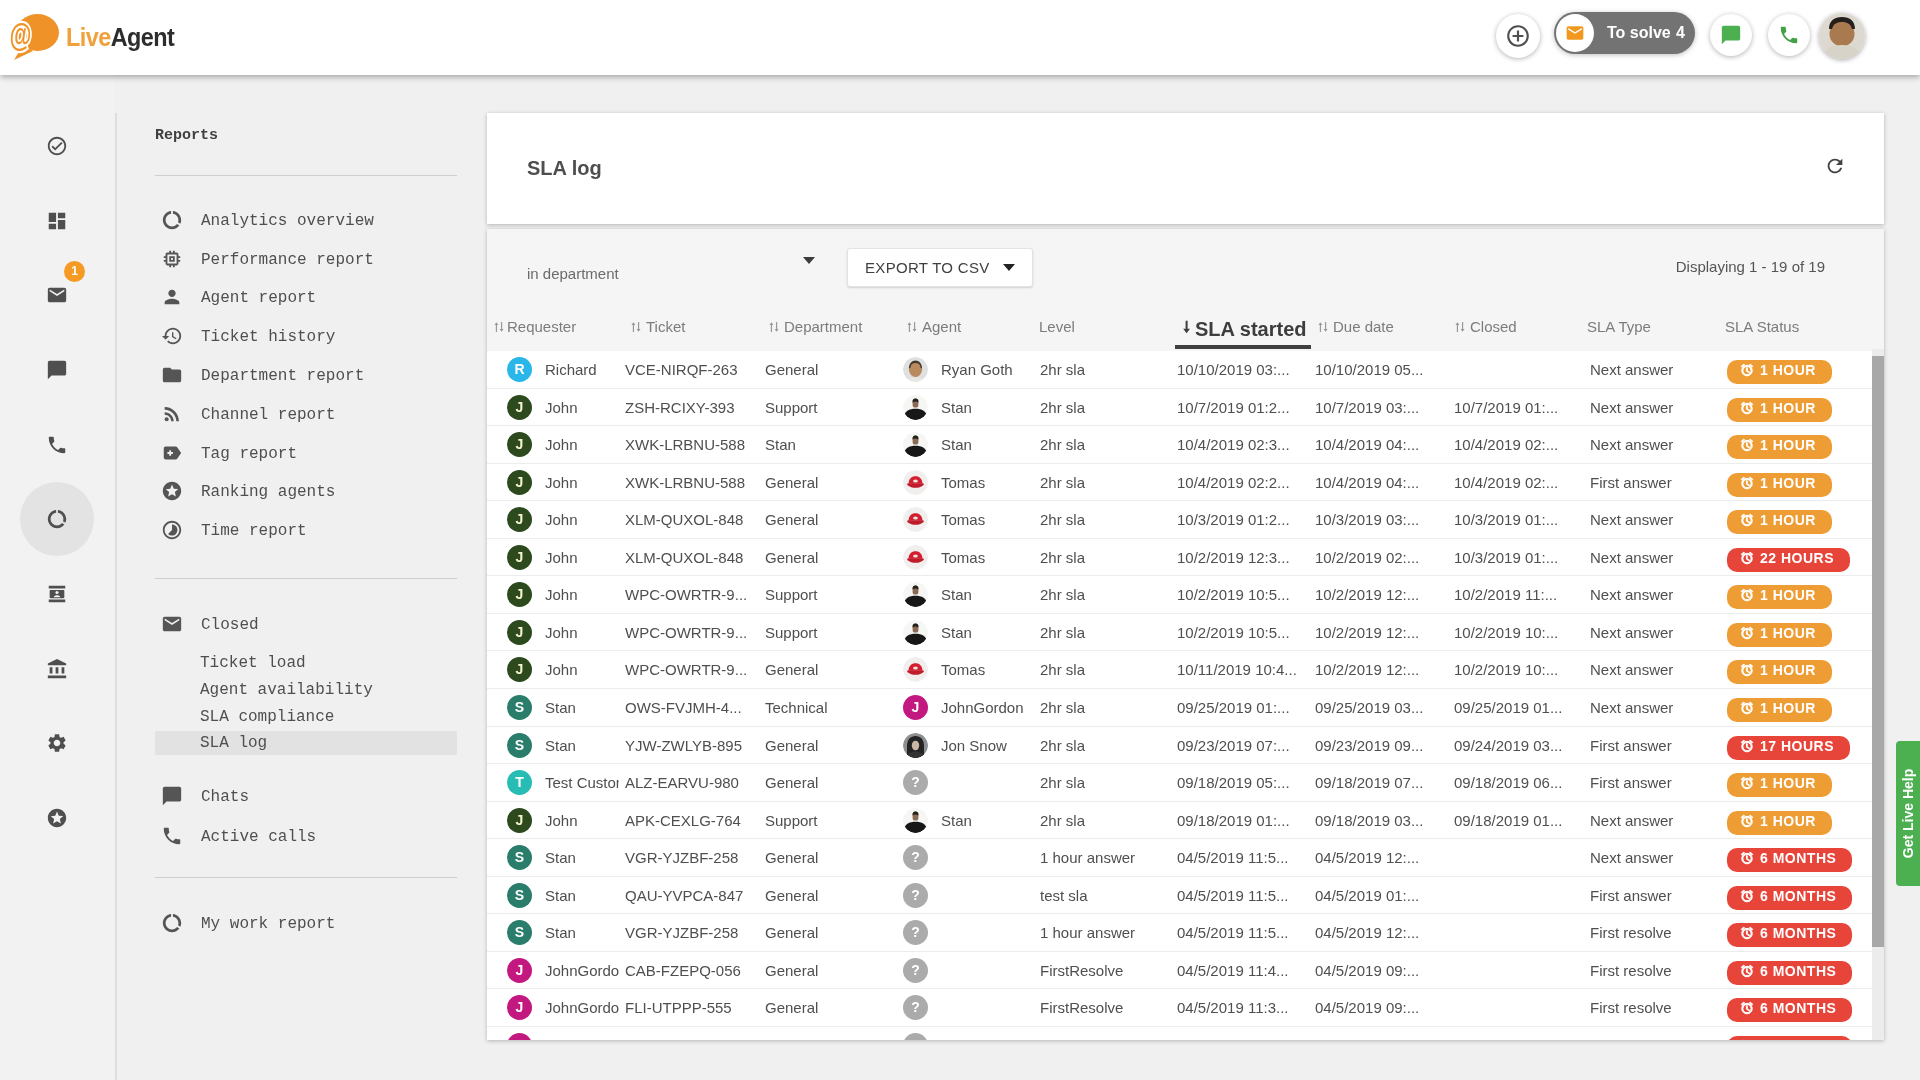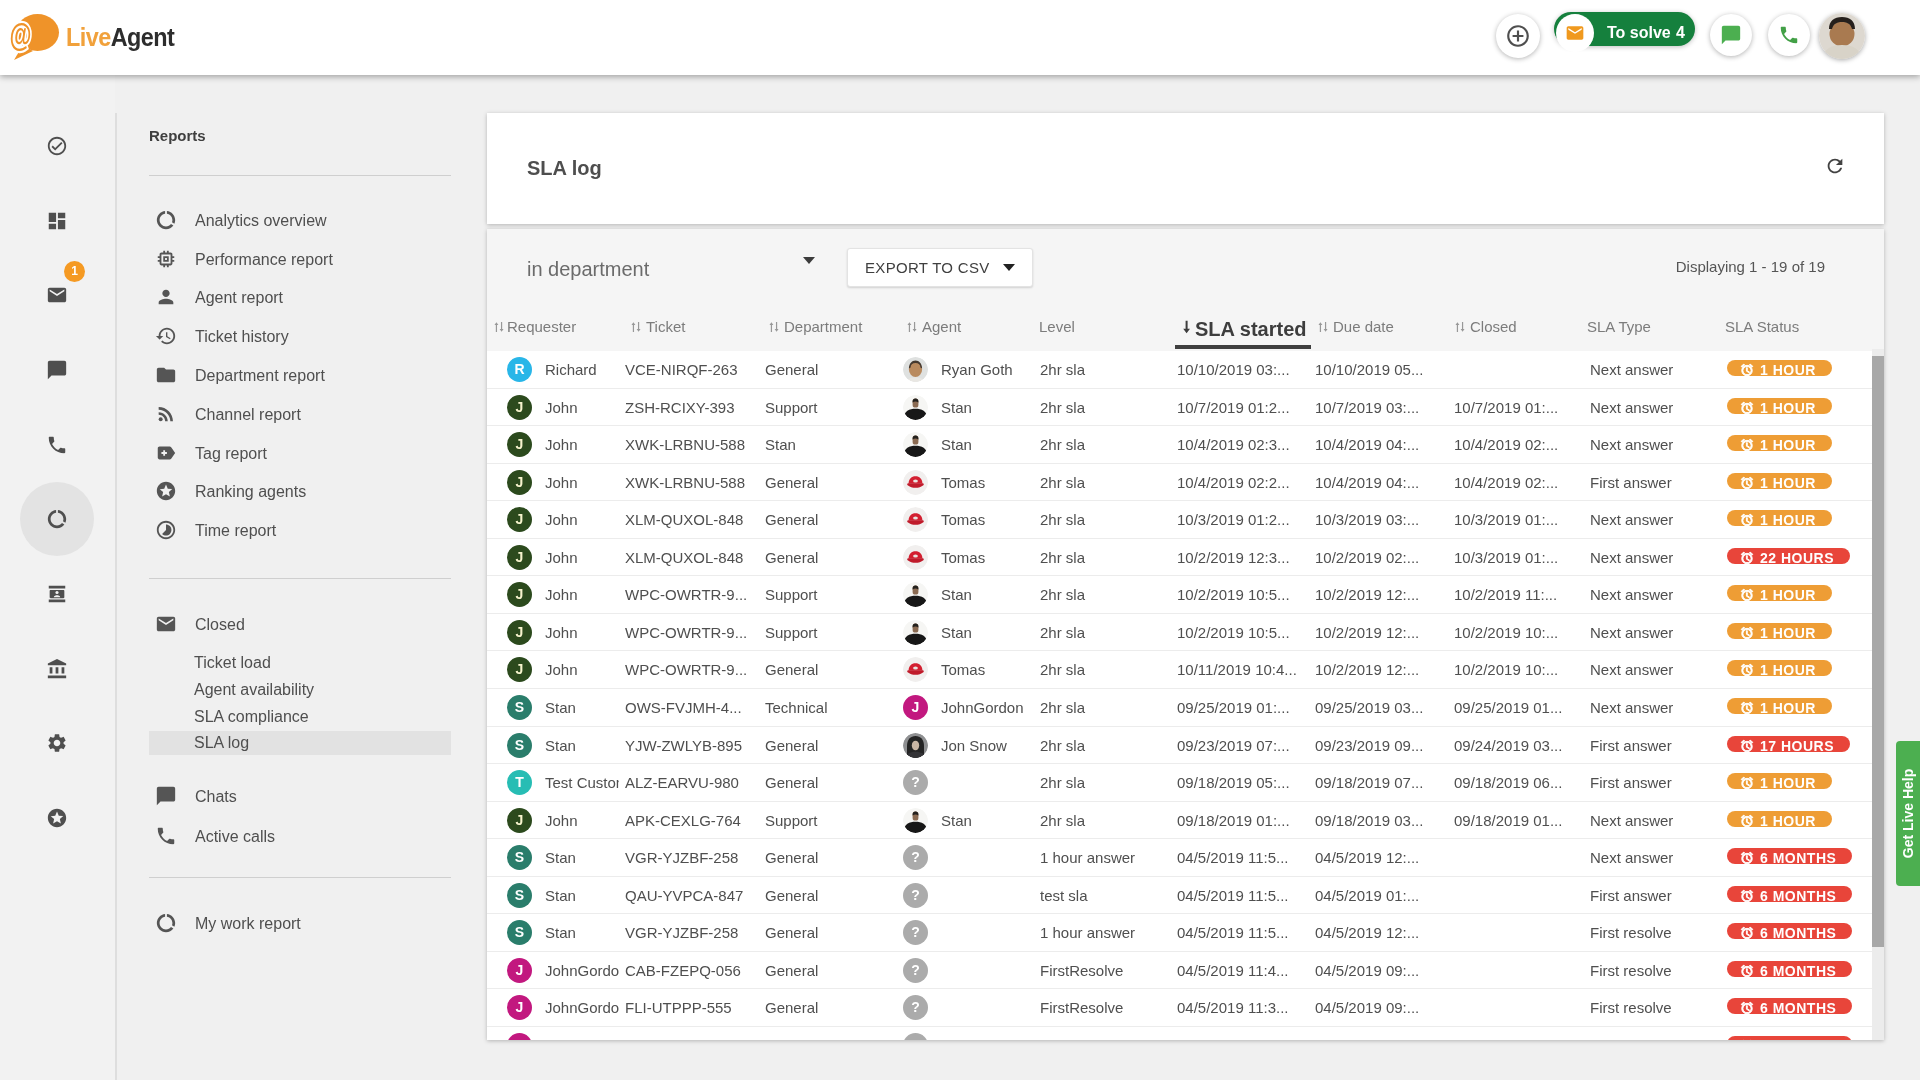--- a/index.html
+++ b/index.html
@@ -7,56 +7,56 @@
 body { font-family:"Liberation Sans",sans-serif; background:#f0f0f0; position:relative; }
 
 
 #topbar { position:absolute; left:0; top:0; width:1920px; height:75px; background:#fff; box-shadow:0 2px 6px rgba(0,0,0,0.32); z-index:20; }
 #logo { position:absolute; left:9px; top:12px; }
 #logotext { position:absolute; left:66px; top:22px; font-size:26px; font-weight:bold; letter-spacing:-0.6px; color:#2d2d2d; transform:scaleX(0.9); transform-origin:0 0; }
 #logotext .lv { color:#f1a13b; }
 .circbtn { position:absolute; border-radius:50%; background:#fff; box-shadow:0 1px 5px rgba(0,0,0,0.3); }
 #addbtn { left:1496px; top:14px; width:44px; height:44px; }
 #addbtn svg { margin:9px; }
-#solvebtn { position:absolute; left:1554px; top:12px; width:141px; height:34px; border-radius:21px; background:#15803d; box-shadow:0 1px 5px rgba(0,0,0,0.25); }
+#solvebtn { position:absolute; left:1554px; top:12px; width:141px; height:42px; border-radius:21px; background:#737373; box-shadow:0 1px 5px rgba(0,0,0,0.25); }
 #solvecirc { position:absolute; left:2px; top:2px; width:38px; height:38px; border-radius:50%; background:#fff; }
 #solvecirc svg { margin:9px; }
 #solvetxt { position:absolute; left:53px; top:12px; font-size:16px; font-weight:bold; color:#fff; }
 #solvenum { position:absolute; left:122px; top:12px; font-size:16px; font-weight:bold; color:#fff; }
 #chatbtn { left:1710px; top:14px; width:42px; height:42px; }
 #chatbtn svg { margin:10px; }
 #phonebtn { left:1768px; top:14px; width:42px; height:42px; }
 #phonebtn svg { margin:10px; }
 #avatarbtn { position:absolute; left:1819px; top:13px; width:46px; height:46px; border-radius:50%; box-shadow:0 1px 5px rgba(0,0,0,0.35); }
 
 
 #iconstrip { position:absolute; left:0; top:75px; width:115px; height:1005px; background:#f2f2f2; }
 .navico { position:absolute; left:46px; width:22px; height:22px; }
 #vline { position:absolute; left:115px; top:113px; width:2px; height:967px; background:#dedede; }
 #activecirc { position:absolute; left:20px; top:407px; width:74px; height:74px; border-radius:50%; background:#e3e3e3; }
 #mailbadge { position:absolute; left:64px; top:186px; width:21px; height:21px; border-radius:50%; background:#f59a23; color:#fff; font-size:12px; font-weight:bold; text-align:center; line-height:21px; }
 
 
-#navpanel { position:absolute; left:116px; top:85px; width:336px; height:995px; }
+#navpanel { position:absolute; left:122px; top:85px; width:336px; height:995px;font-family:Liberation Mono, monospace; }
 #navpanel h2 { position:absolute; left:33px; top:42px; font-size:15px; font-weight:bold; color:#3f3f3f; }
 .nline { position:absolute; left:33px; width:302px; height:1px; background:#cfcfcf; }
 .mitem { position:absolute; left:33px; width:330px; height:24px; font-size:16px; color:#4f4f4f; }
 .mitem svg { position:absolute; left:6px; top:0px; }
 .mitem span { position:absolute; left:46px; top:3px; }
 .subitem { position:absolute; left:78px; font-size:16px; color:#4f4f4f; }
 #slahl { position:absolute; left:33px; top:646px; width:302px; height:24px; background:#e2e2e2; }
 
 
 #headercard { position:absolute; left:487px; top:113px; width:1397px; height:111px; background:#fff; box-shadow:0 1px 4px rgba(0,0,0,0.25); }
 #headercard h1 { position:absolute; left:40px; top:44px; font-size:20px; font-weight:bold; color:#4e4e4e; }
 #refresh { position:absolute; left:1337px; top:42px; }
 
 
 #tablecard { position:absolute; left:487px; top:229px; width:1397px; height:811px; background:#f5f5f5; box-shadow:0 1px 4px rgba(0,0,0,0.25); overflow:hidden; }
-#seltext { position:absolute; left:40px; top:29px; font-size:20px; color:#6b6b6b; }
+#seltext { position:absolute; left:40px; top:36px; font-size:15px; color:#6b6b6b; }
 .caret { display:inline-block; width:0; height:0; border-left:6px solid transparent; border-right:6px solid transparent; border-top:7px solid #3c3c3c; }
 #selcaret { position:absolute; left:316px; top:28px; }
 #csvbtn { position:absolute; left:360px; top:19px; width:186px; height:39px; background:#fff; border:1px solid #e3e3e3; border-radius:3px; box-shadow:0 1px 2px rgba(0,0,0,0.15); font-size:15px; color:#3f3f3f; text-align:center; line-height:37px; letter-spacing:0.3px; }
 #displaying { position:absolute; right:59px; top:29px; font-size:15px; color:#555; }
 #theadrow { position:absolute; left:0; top:77px; width:100%; height:43px; font-size:15px; color:#7c7c7c; }
 .th { position:absolute; top:12px; white-space:nowrap; }
 .sortico { position:absolute; top:15px; }
 #sortline { position:absolute; left:688px; top:116px; width:136px; height:4px; background:#3f3f3f; }
 #rows { position:absolute; left:0; top:122px; width:1385px; height:689px; background:#fff; }
 .row { position:absolute; left:0; width:1385px; height:37.6px; border-bottom:1px solid #ececec; background:#fff; font-size:15px; color:#4f4f4f; }
@@ -71,21 +71,21 @@
 .c-closed { left:967px; }
 .c-type { left:1103px; }
 .avat { position:absolute; left:20px; top:6px; width:25px; height:25px; border-radius:50%; color:#fff; font-size:14px; font-weight:bold; text-align:center; line-height:25px; }
 .agav { position:absolute; left:416px; top:6px; width:25px; height:25px; border-radius:50%; font-size:14px; font-weight:bold; text-align:center; line-height:25px; color:#fff; }
 .av-R { background:#29b6e8; }
 .av-J { background:#2c4a1d; color:#f7f3cd; }
 .av-S { background:#2a7d6b; }
 .av-T { background:#27bdb4; }
 .av-G { background:#c2187f; }
 .av-Q { background:#ababab; }
-.pill { position:absolute; left:1240px; top:9px; height:16px; border-radius:10px; color:#fff; font-size:14px; font-weight:bold; padding:0 16px 16px 33px; line-height:20px; letter-spacing:0.5px; }
+.pill { position:absolute; left:1240px; top:9px; height:24px; border-radius:10px; color:#fff; font-size:14px; font-weight:bold; padding:0 16px 16px 33px; line-height:20px; letter-spacing:0.5px; }
 .pill svg { position:absolute; left:13px; top:3px; }
 .pill.org { background:#ee9d35; }
 .pill.red { background:#e8453a; }
 
 #scrolltrack { position:absolute; left:1385px; top:120px; width:12px; height:691px; background:#ececec; }
 #scrollthumb { position:absolute; left:1385px; top:127px; width:12px; height:591px; background:#a8a8a8; }
 
 #helptab { position:absolute; left:1896px; top:741px; width:24px; height:145px; background:#4caf50; border-radius:4px 0 0 4px; z-index:30; }
 #helptab span { position:absolute; left:-60px; top:64px; width:145px; height:17px; transform:rotate(-90deg); color:#fff; font-size:14px; font-weight:bold; text-align:center; }
 </style>

